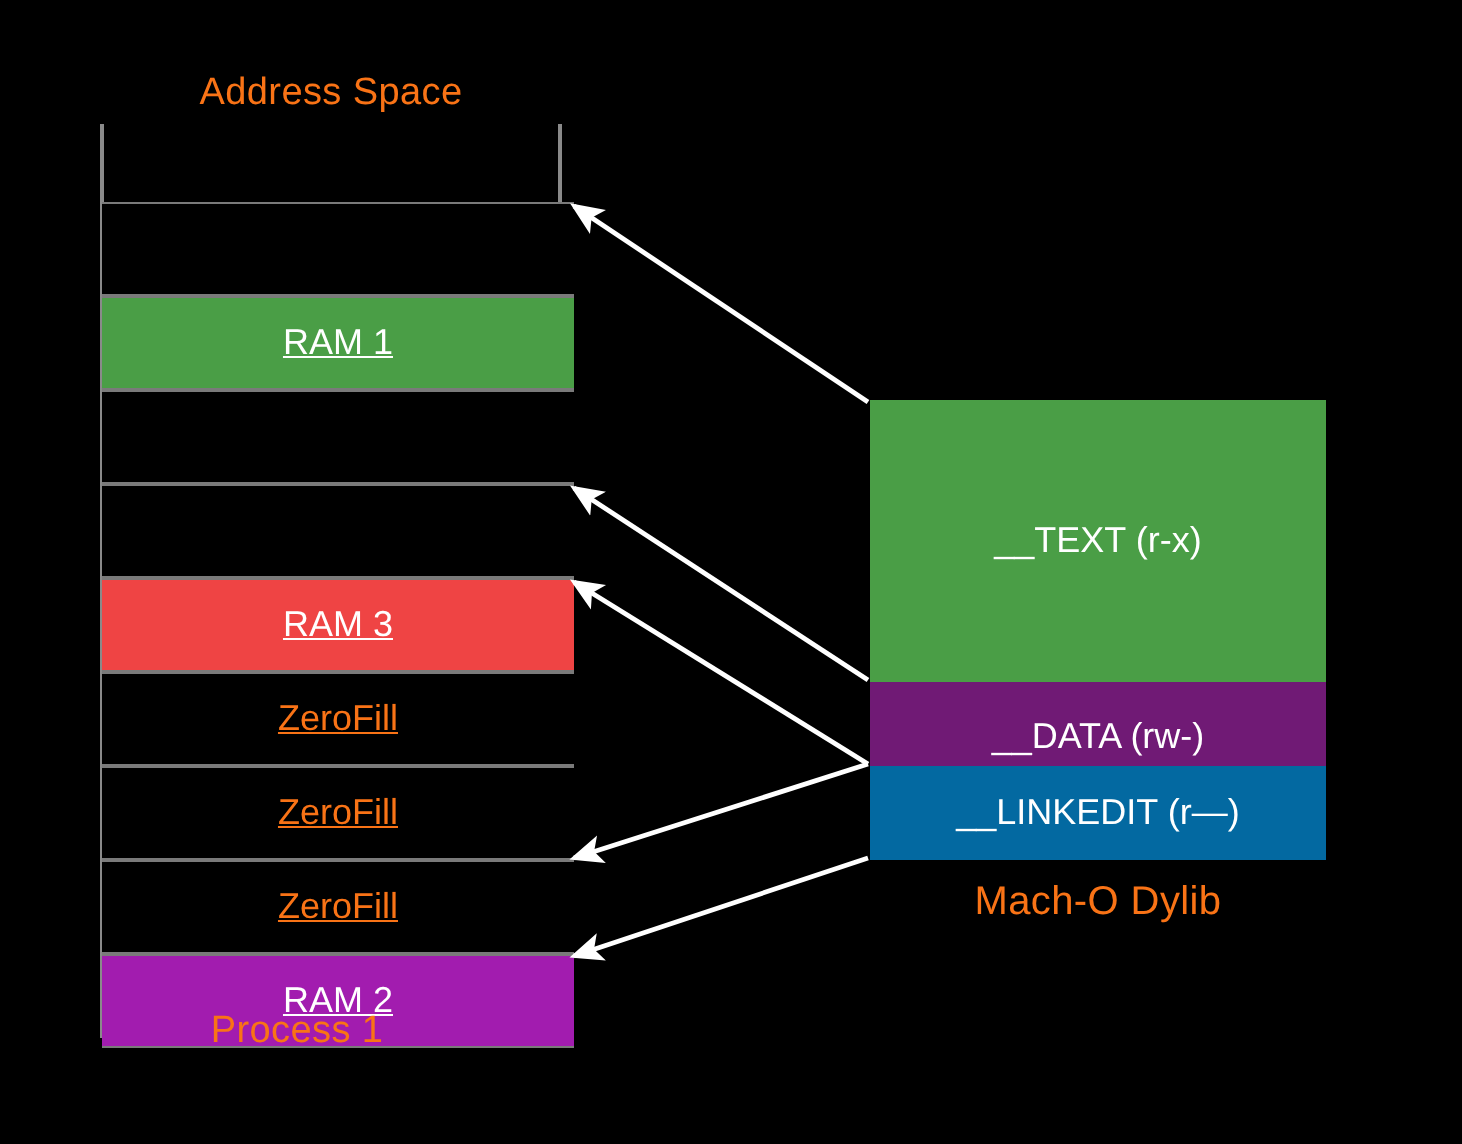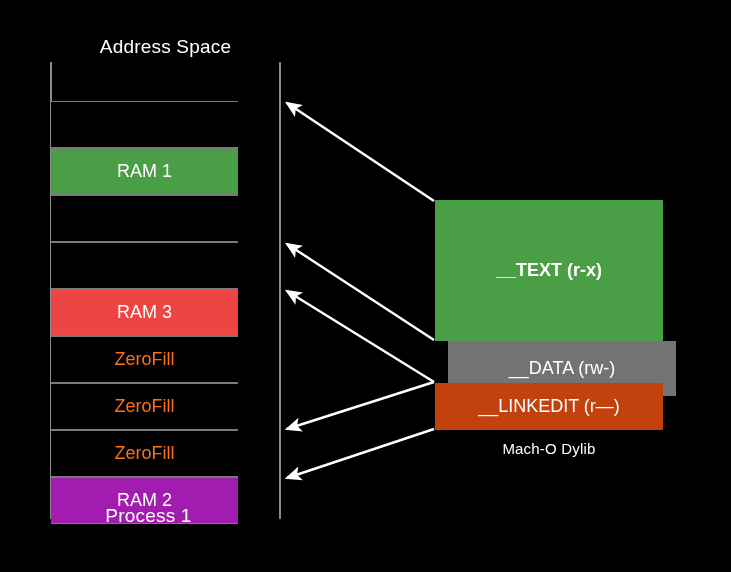--- a/index.html
+++ b/index.html
@@ -21,64 +21,65 @@
     left: 0; top: 0;
     width: 731px;
     height: 572px;
     background: #000000;
   }
 
   
   .caption {
     position: absolute;
     font-size: 19px;
-    color: #ffffff;
+    color: #f97316;
     letter-spacing: 0.2px;
     white-space: nowrap;
     text-align: center;
   }
   #address-space-title {
     left: 51px;
     top: 36px;
     width: 229px;
     font-size: 19px;
   }
   #process-label {
     left: 51px;
     top: 505px;
     width: 195px;
     font-size: 19px;
   }
   #dylib-label {
     left: 435px;
     top: 440px;
     width: 228px;
-    font-size: 15px;
+    font-size: 20px;
   }
 
   
   #addr-column {
     position: absolute;
     left: 51px;
     top: 101px;
     width: 229px;
     height: 377px;
   }
   .mem-row {
     position: absolute;
     left: 0;
-    width: 187px;
+    width: 236px;
     height: 47px;
     box-sizing: border-box;
     border-top: 1px solid #7a7a7a;
     border-bottom: 1px solid #7a7a7a;
     display: flex;
     align-items: center;
     justify-content: center;
     font-size: 18px;
+    text-decoration: underline;
   }
   .mem-row.filled {
     color: #ffffff;
   }
   .mem-row.zerofill {
     color: #f97316;
     background: #000000;
   }
   .mem-row.empty {
     background: #000000;
@@ -144,23 +145,23 @@
       <div class="mem-row filled" style="top: 188px; background: #ef4444;">RAM 3</div>
       <div class="mem-row zerofill" style="top: 235px; background: rgb(0, 0, 0);">ZeroFill</div>
       <div class="mem-row zerofill" style="top: 282px; background: rgb(0, 0, 0);">ZeroFill</div>
       <div class="mem-row zerofill" style="top: 329px; background: rgb(0, 0, 0);">ZeroFill</div>
       <div class="mem-row filled" style="top: 376px; background: #a21caf;">RAM 2</div>
     </div>
 
   <div class="caption" id="process-label">Process 1</div>
 
   <div id="dylib-block" style="height: 230px;">
-      <div class="seg" style="top: 0px; height: 141px; background: rgb(74, 158, 70); font-weight: bold;">__TEXT (r-x)</div>
-      <div class="seg" style="top: 141px; height: 55px; background: #737373; margin-left: 13px;">__DATA (rw-)</div>
-      <div class="seg" style="top: 183px; height: 47px; background: #c2410c;">__LINKEDIT (r—)</div>
+      <div class="seg" style="top: 0px; height: 141px; background: rgb(74, 158, 70);">__TEXT (r-x)</div>
+      <div class="seg" style="top: 141px; height: 55px; background: #701a75;">__DATA (rw-)</div>
+      <div class="seg" style="top: 183px; height: 47px; background: #0369a1;">__LINKEDIT (r—)</div>
     </div>
 
   <div class="caption" id="dylib-label">Mach-O Dylib</div>
 
   <svg id="arrows" viewBox="0 0 731 572" width="731" height="572">
     <defs>
       <marker id="arrowhead" markerWidth="7" markerHeight="7" refX="6" refY="3.2" orient="auto" markerUnits="strokeWidth">
         <path d="M7,3.2 L0,0.2 L1.6,3.2 L0,6.2 Z" fill="#ffffff"></path>
       </marker>
     </defs>

